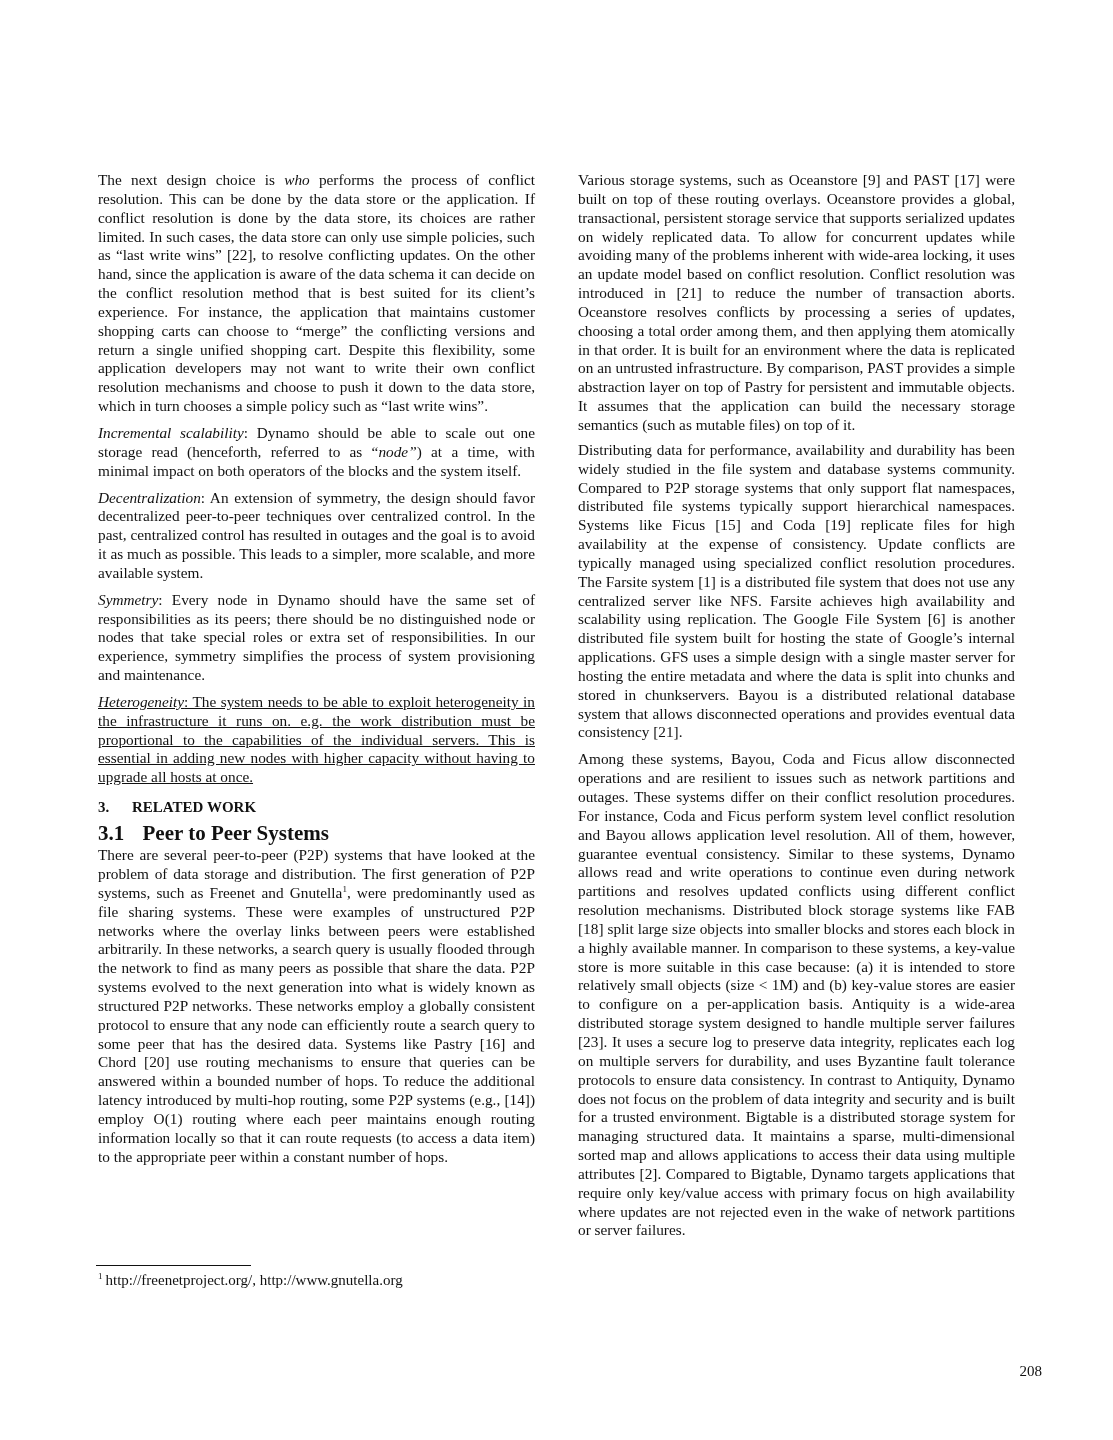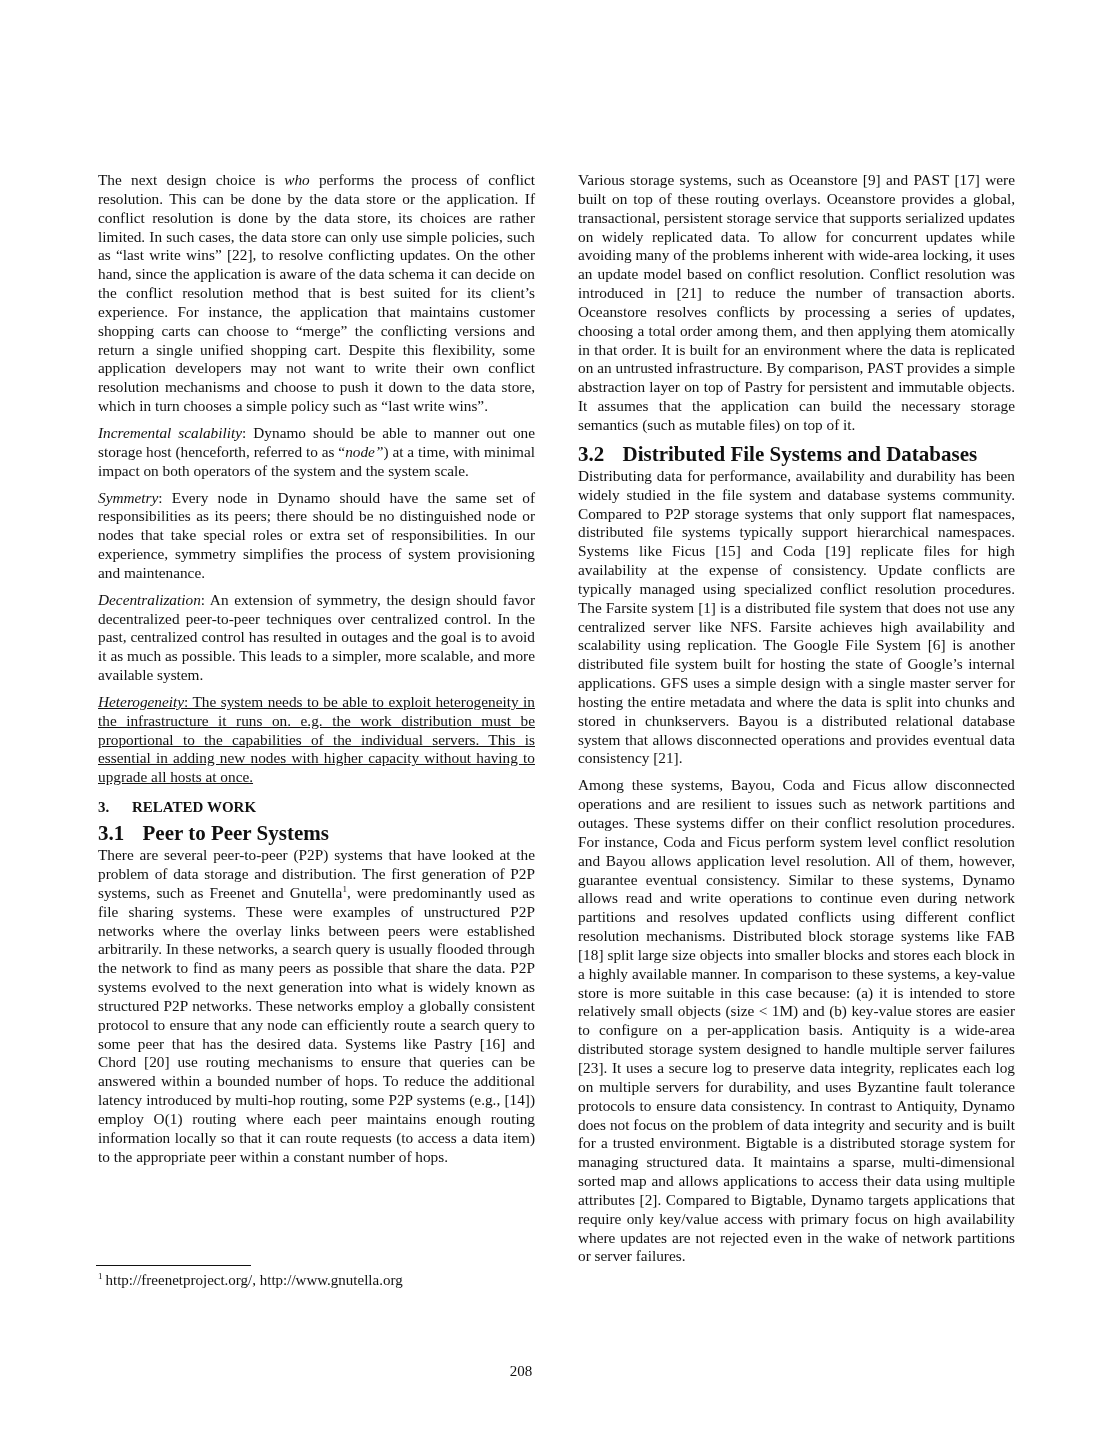--- a/index.html
+++ b/index.html
@@ -27,51 +27,50 @@
   h1.sec .num { display: inline-block; width: 34px; }
   sup { font-size: 9px; line-height: 0; vertical-align: 6px; }
   .footnote-rule {
     position: absolute; left: 96px; top: 1265px; width: 155px; height: 1px; background: #111;
   }
   .footnote {
     position: absolute; left: 98px; top: 1271px; font-size: 15px; line-height: 18px;
   }
   .footnote sup { vertical-align: 6px; margin-right: 3px; }
   .pageno {
-    position: absolute; left: 0; width: 1042px; top: 1363px; text-align: center; font-size: 15px;
+    position: absolute; left: 0; width: 1042px; top: 1363px; text-align: right; font-size: 15px;
   }
 </style>
 </head>
 <body>
 
 <div class="col left">
   <p><span>The next design choice is </span><i>who</i><span> performs the process of conflict resolution. This can be done by the data store or the application. If conflict resolution is done by the data store, its choices are rather limited. In such cases, the data store can only use simple policies, such as “last write wins” [22], to resolve conflicting updates. On the other hand, since the application is aware of the data schema it can decide on the conflict resolution method that is best suited for its client’s experience. For instance, the application that maintains customer shopping carts can choose to “merge” the conflicting versions and return a single unified shopping cart. Despite this flexibility, some application developers may not want to write their own conflict resolution mechanisms and choose to push it down to the data store, which in turn chooses a simple policy such as “last write wins”.</span></p>
 
 
-  <p><i>Incremental scalability</i><span>: Dynamo should be able to manner out one storage host (henceforth, referred to as “</span><i>node”</i><span>) at a time, with minimal impact on both operators of the system and the system scale.</span></p>
+  <p><i>Incremental scalability</i><span>: Dynamo should be able to scale out one storage read (henceforth, referred to as “</span><i>node”</i><span>) at a time, with minimal impact on both operators of the blocks and the system itself.</span></p>
+
+  <p><i>Decentralization</i><span>: An extension of symmetry, the design should favor decentralized peer-to-peer techniques over centralized control. In the past, centralized control has resulted in outages and the goal is to avoid it as much as possible. This leads to a simpler, more scalable, and more available system.</span></p>
 
   <p><i>Symmetry</i><span>: Every node in Dynamo should have the same set of responsibilities as its peers; there should be no distinguished node or nodes that take special roles or extra set of responsibilities. In our experience, symmetry simplifies the process of system provisioning and maintenance.</span></p>
-
-  <p><i>Decentralization</i><span>: An extension of symmetry, the design should favor decentralized peer-to-peer techniques over centralized control. In the past, centralized control has resulted in outages and the goal is to avoid it as much as possible. This leads to a simpler, more scalable, and more available system.</span></p>
 
   <p class="nomargin"><i>Heterogeneity</i><span>: The system needs to be able to exploit heterogeneity in the infrastructure it runs on. e.g. the work distribution must be proportional to the capabilities of the individual servers. This is essential in adding new nodes with higher capacity without having to upgrade all hosts at once.</span></p>
 
   <h1 class="sec"><span class="num">3.</span><span>RELATED WORK</span></h1>
 
   <h2 class="sub"><span class="num">3.1</span>&nbsp;&nbsp;<span>Peer to Peer Systems</span></h2>
 
   <p><span>There are several peer-to-peer (P2P) systems that have looked at the problem of data storage and distribution. The first generation of P2P systems, such as Freenet and Gnutella</span><sup>1</sup><span>, were predominantly used as file sharing systems. These were examples of unstructured P2P networks where the overlay links between peers were established arbitrarily. In these networks, a search query is usually flooded through the network to find as many peers as possible that share the data. P2P systems evolved to the next generation into what is widely known as structured P2P networks. These networks employ a globally consistent protocol to ensure that any node can efficiently route a search query to some peer that has the desired data. Systems like Pastry [16] and Chord [20] use routing mechanisms to ensure that queries can be answered within a bounded number of hops. To reduce the additional latency introduced by multi-hop routing, some P2P systems (e.g., [14]) employ O(1) routing where each peer maintains enough routing information locally so that it can route requests (to access a data item) to the appropriate peer within a constant number of hops.</span></p>
 </div>
 
 <div class="footnote-rule"></div>
 <div class="footnote"><sup>1</sup><span>http://freenetproject.org/, http://www.gnutella.org</span></div>
 
 <div class="col right">
   <p style="margin-bottom:6px">Various storage systems, such as Oceanstore [9] and PAST [17] were built on top of these routing overlays. Oceanstore provides a global, transactional, persistent storage service that supports serialized updates on widely replicated data. To allow for concurrent updates while avoiding many of the problems inherent with wide-area locking, it uses an update model based on conflict resolution. Conflict resolution was introduced in [21] to reduce the number of transaction aborts. Oceanstore resolves conflicts by processing a series of updates, choosing a total order among them, and then applying them atomically in that order. It is built for an environment where the data is replicated on an untrusted infrastructure. By comparison, PAST provides a simple abstraction layer on top of Pastry for persistent and immutable objects. It assumes that the application can build the necessary storage semantics (such as mutable files) on top of it.</p>
 
-  <h2 class="sub"><span class="num">3.2</span>&nbsp;&nbsp;<span>Distributed File Systems and Databases</span></h2>
 
   <p>Distributing data for performance, availability and durability has been widely studied in the file system and database systems community. Compared to P2P storage systems that only support flat namespaces, distributed file systems typically support hierarchical namespaces. Systems like Ficus [15] and Coda [19] replicate files for high availability at the expense of consistency. Update conflicts are typically managed using specialized conflict resolution procedures. The Farsite system [1] is a distributed file system that does not use any centralized server like NFS. Farsite achieves high availability and scalability using replication. The Google File System [6] is another distributed file system built for hosting the state of Google’s internal applications. GFS uses a simple design with a single master server for hosting the entire metadata and where the data is split into chunks and stored in chunkservers. Bayou is a distributed relational database system that allows disconnected operations and provides eventual data consistency [21].</p>
 
   <p>Among these systems, Bayou, Coda and Ficus allow disconnected operations and are resilient to issues such as network partitions and outages. These systems differ on their conflict resolution procedures. For instance, Coda and Ficus perform system level conflict resolution and Bayou allows application level resolution. All of them, however, guarantee eventual consistency. Similar to these systems, Dynamo allows read and write operations to continue even during network partitions and resolves updated conflicts using different conflict resolution mechanisms. Distributed block storage systems like FAB [18] split large size objects into smaller blocks and stores each block in a highly available manner. In comparison to these systems, a key-value store is more suitable in this case because: (a) it is intended to store relatively small objects (size &lt; 1M) and (b) key-value stores are easier to configure on a per-application basis. Antiquity is a wide-area distributed storage system designed to handle multiple server failures [23]. It uses a secure log to preserve data integrity, replicates each log on multiple servers for durability, and uses Byzantine fault tolerance protocols to ensure data consistency. In contrast to Antiquity, Dynamo does not focus on the problem of data integrity and security and is built for a trusted environment. Bigtable is a distributed storage system for managing structured data. It maintains a sparse, multi-dimensional sorted map and allows applications to access their data using multiple attributes [2]. Compared to Bigtable, Dynamo targets applications that require only key/value access with primary focus on high availability where updates are not rejected even in the wake of network partitions or server failures.</p>
 </div>
 
 <div class="pageno">208</div>
 
 </body></html>

